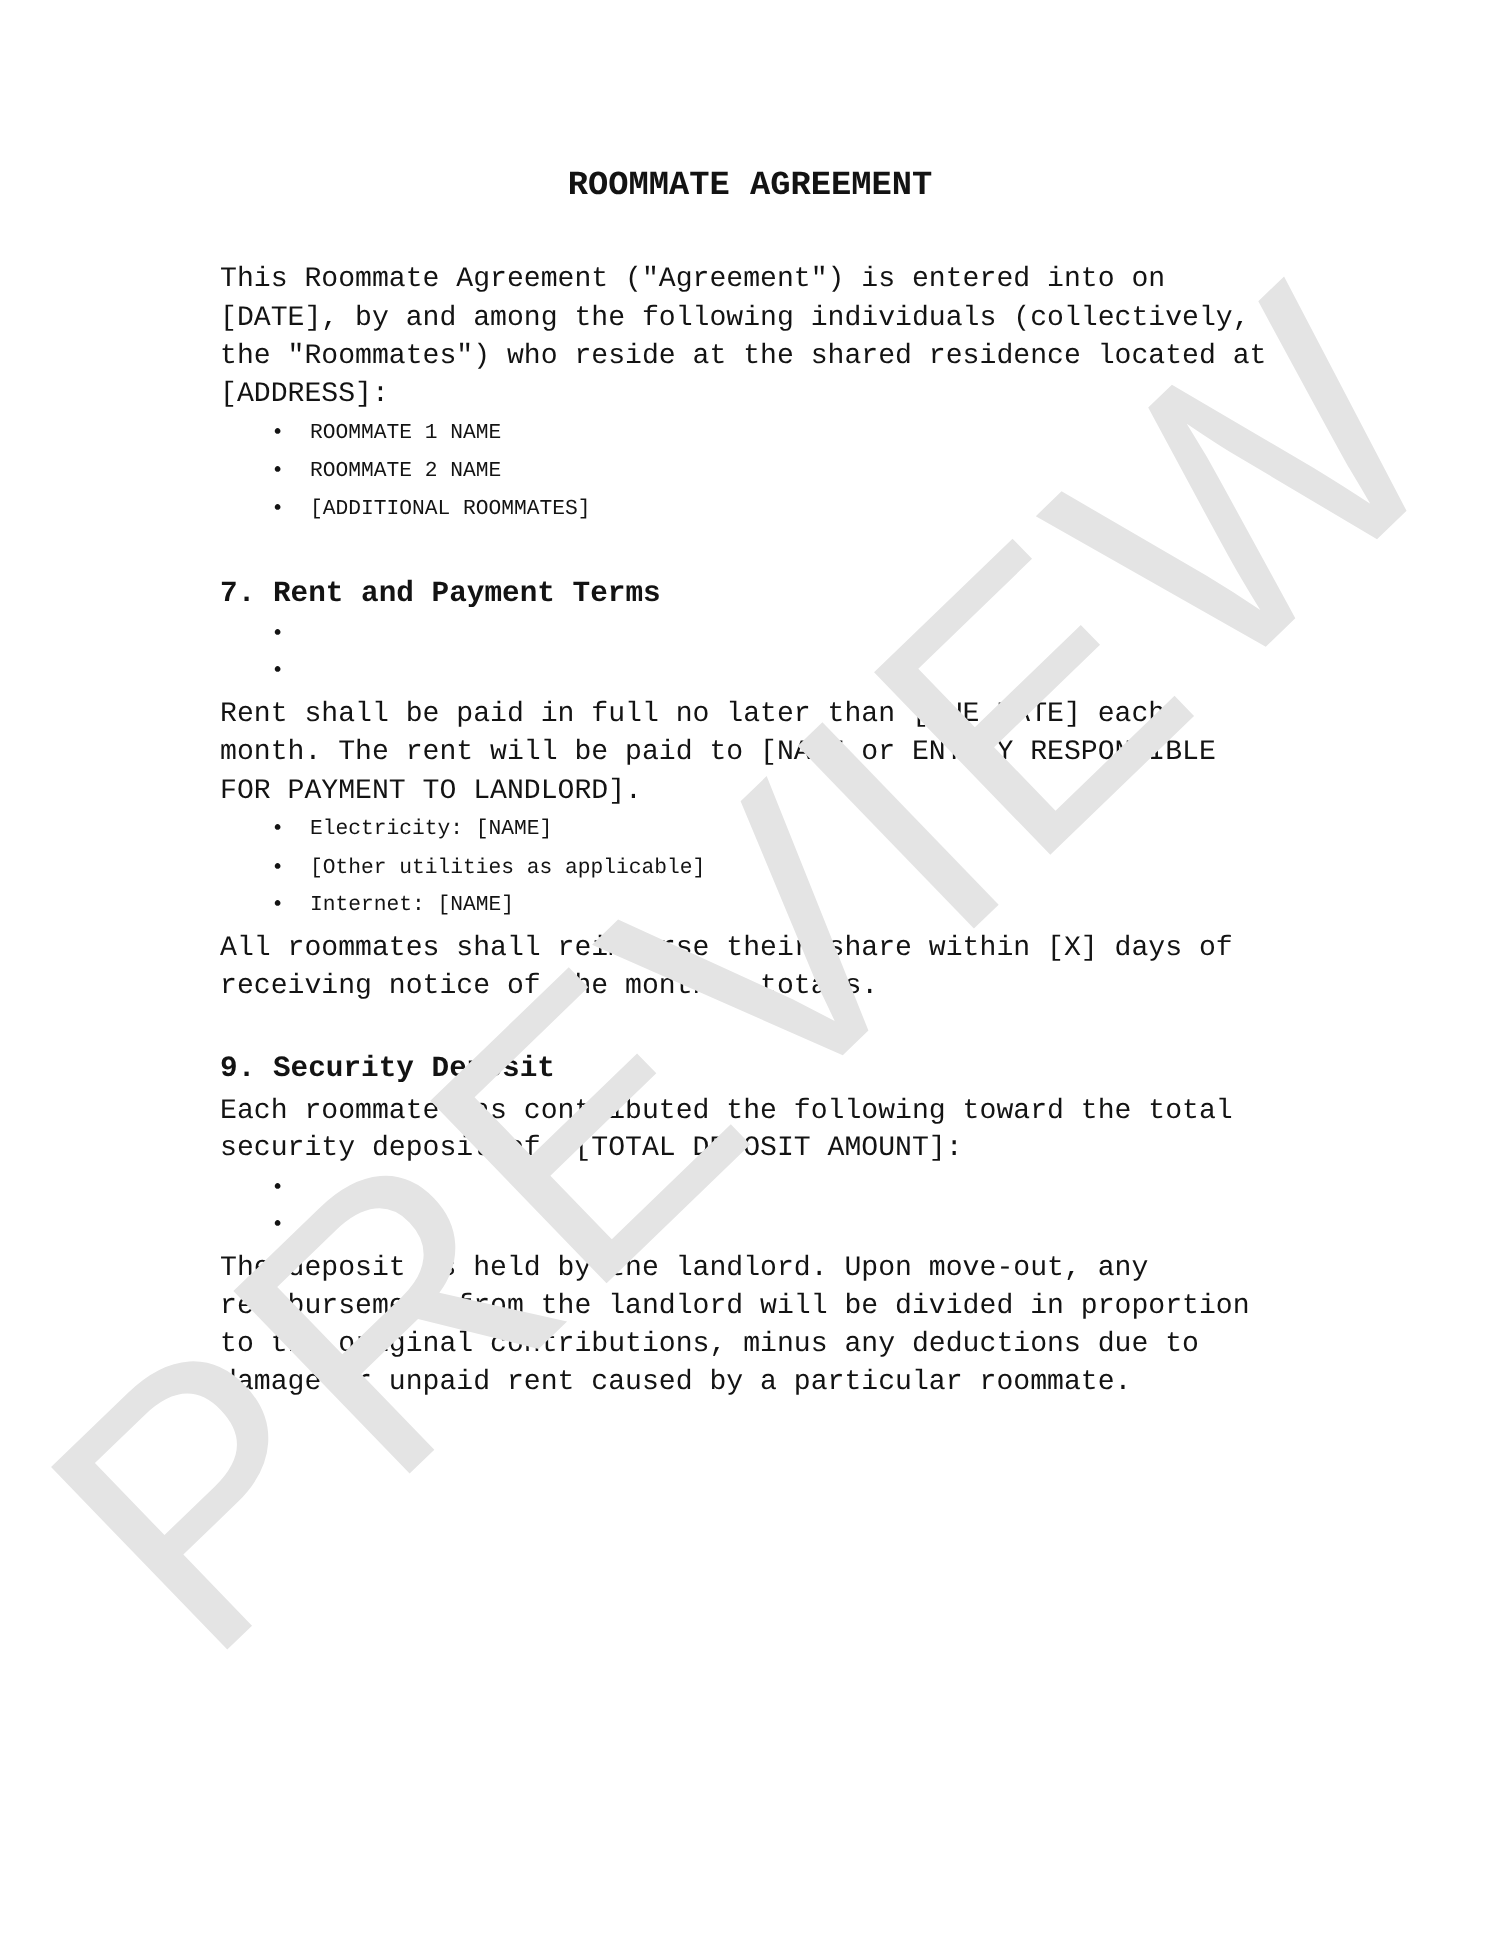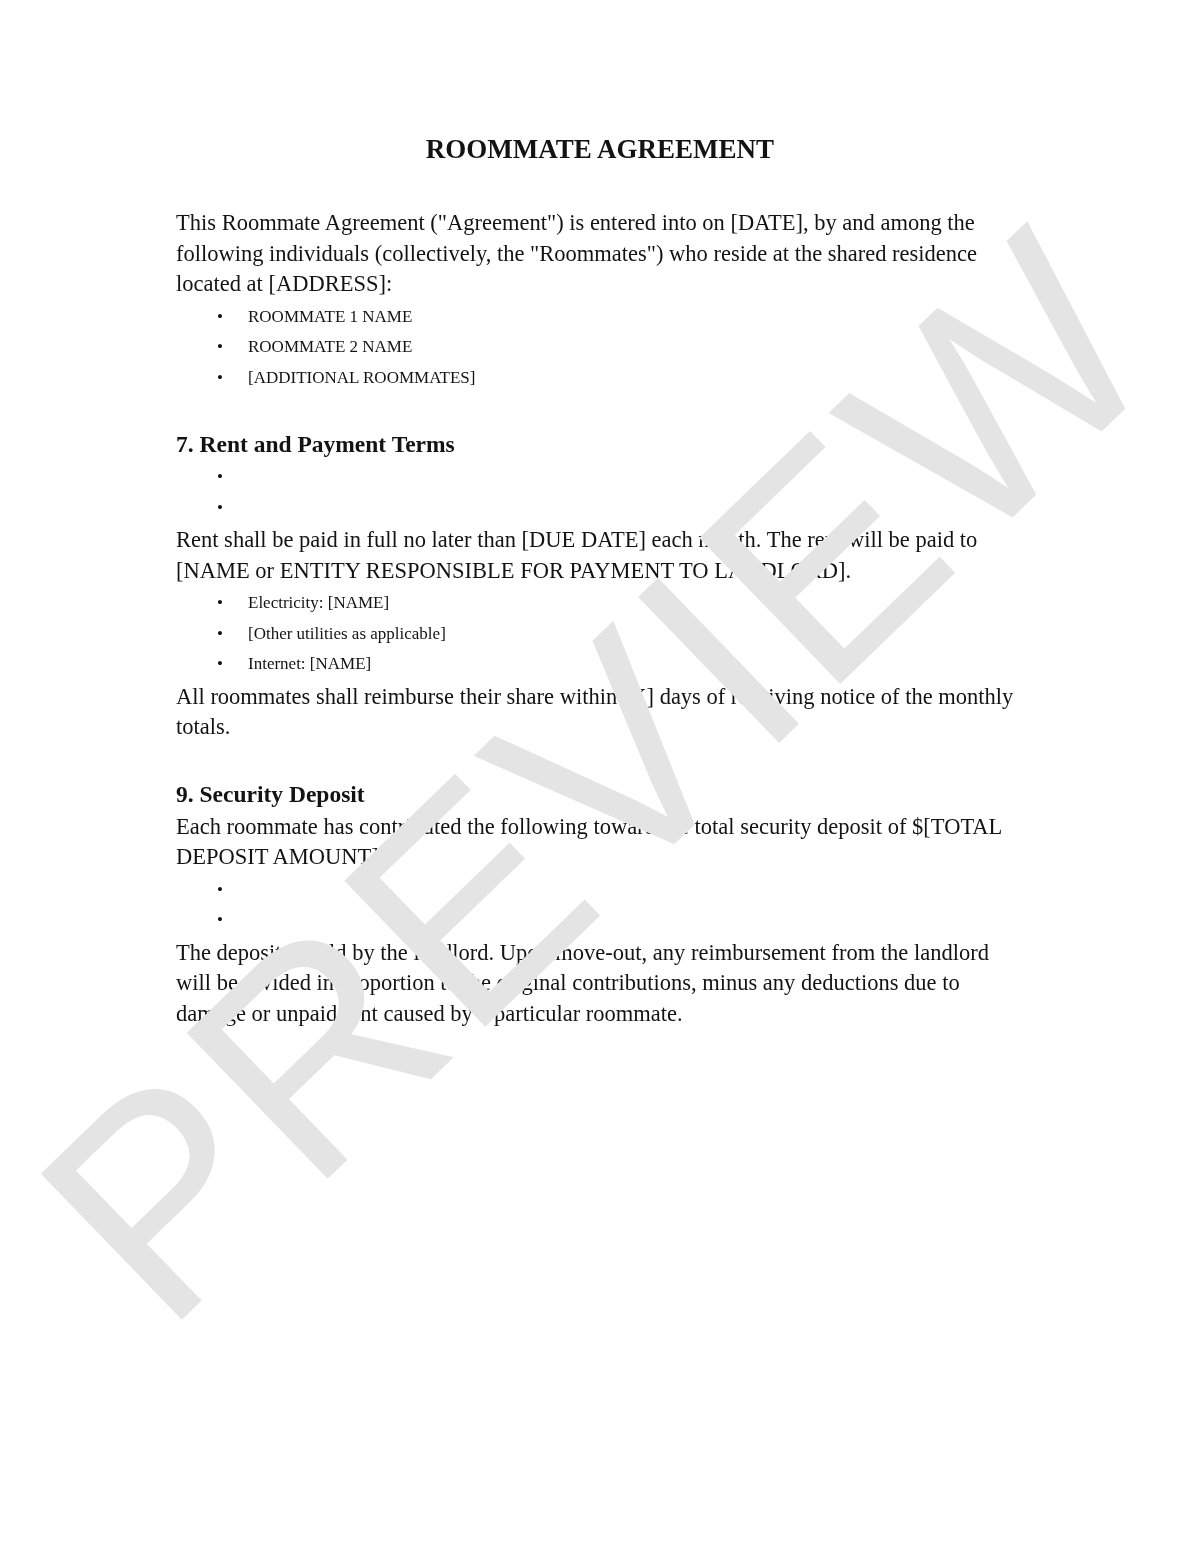--- a/index.html
+++ b/index.html
@@ -13,21 +13,21 @@
     height: 1553px;
     background: #ffffff;
     overflow: hidden;
   }
   .page {
     position: relative;
     box-sizing: border-box;
     width: 1200px;
     height: 1553px;
     padding: 132px 176px 0 176px;
-    font-family: Liberation Serif, serif;
+    font-family: Liberation Mono, monospace;
     color: #131313;
     z-index: 1;
   }
   .doc-title {
     margin: 0 0 42px 0;
     text-align: center;
     font-size: 27px;
     line-height: 34px;
     font-weight: bold;
   }

